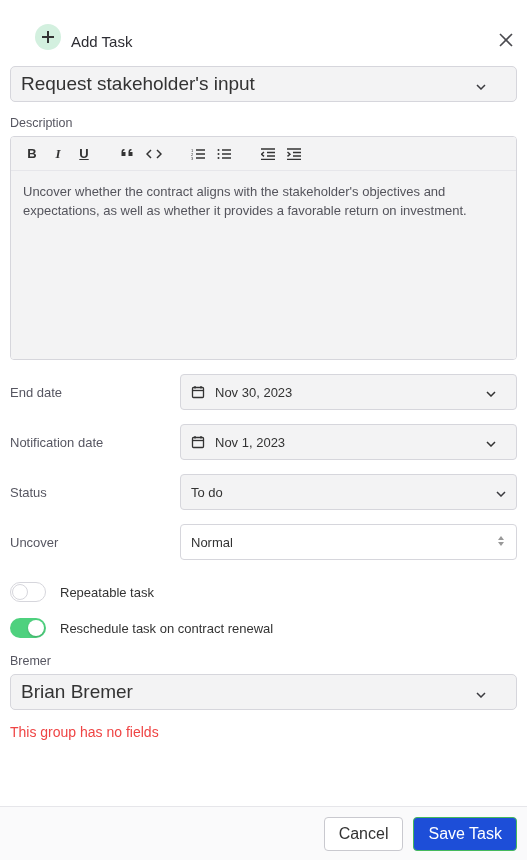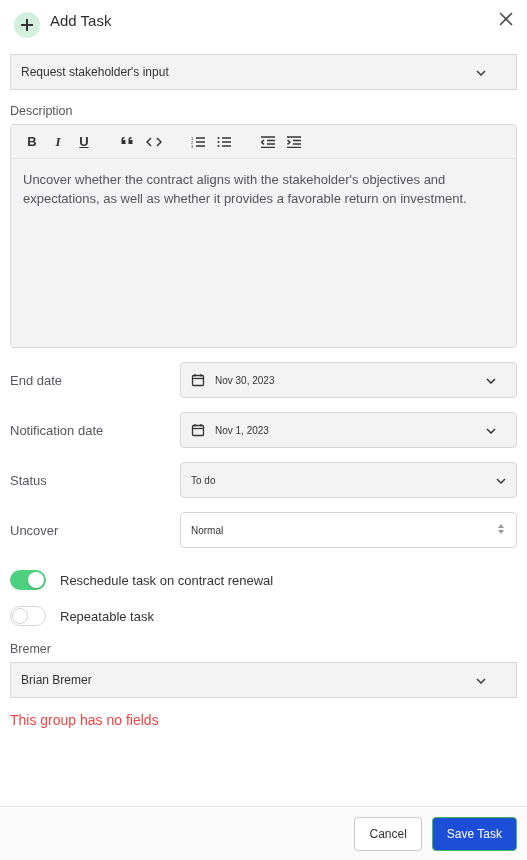--- a/index.html
+++ b/index.html
@@ -6,22 +6,23 @@
   body {
     font-family: -apple-system, BlinkMacSystemFont, "Segoe UI", Arial, sans-serif;
     width: 527px;
     height: 860px;
     background: #fff;
     color: #3a3a3f;
     font-size: 13px;
   }
   .header {
     display: flex;
-    align-items: flex-start;
-    padding: 12px 14px 8px 14px;
+    align-items: flex-end;
+    padding: 24px 14px 8px 14px;
+    margin-left: 21px;
   }
   .add-icon-circle {
     width: 26px;
     height: 26px;
     border-radius: 50%;
     background: #d3f0df;
     display: flex;
     align-items: center;
     justify-content: center;
     margin-right: 10px;
@@ -45,23 +46,23 @@
     font-size: 12.5px;
     color: #565661;
     margin-bottom: 6px;
     display: block;
   }
   .input-box {
     width: 100%;
     height: 36px;
     background: #f3f3f4;
     border: 1px solid #d6d6dc;
-    border-radius: 0;
+    border-radius: 5px;
     padding: 0 30px 0 10px;
-    font-size: 12px;
+    font-size: 19px;
     color: #333;
     position: relative;
     cursor: pointer;
   }
   .input-flex { display: flex; align-items: center; }
   .input-flex .val { flex: 1; }
   .chev-down {
     color: #3a3a3f;
   }
   .desc-wrap {
@@ -113,21 +114,21 @@
   }
   .two-col .field-cell { flex: 1; }
   .date-box, .select-box {
     width: 100%;
     height: 36px;
     border: 1px solid #d6d6dc;
     border-radius: 4px;
     display: flex;
     align-items: center;
     padding: 8px 10px;
-    font-size: 10px;
+    font-size: 13px;
     color: #333;
     cursor: pointer;
     position: relative;
   }
   .date-box { background: #f3f3f4; }
   .select-box { background: #f3f3f4; }
   .select-box.white { background: #fff; }
   .date-box svg, .select-box .left-ico { margin-right: 10px; color: #333; flex-shrink: 0; }
   .date-box .val, .select-box .val { flex: 1; }
   .toggle-row {
@@ -176,21 +177,21 @@
     display: flex;
     justify-content: flex-end;
     align-items: center;
     padding: 0 10px;
     gap: 10px;
   }
   .btn {
     height: 34px;
     padding: 0 14px;
     border-radius: 4px;
-    font-size: 12px;
+    font-size: 16px;
     cursor: pointer;
     display: flex;
     align-items: center;
     border: 1px solid transparent;
   }
   .btn.cancel {
     background: #fff;
     border: 1px solid #c9c9cf;
     color: #333;
   }
@@ -361,31 +362,31 @@
               <polygon points="5,12 2,8 8,8"></polygon>
             </svg>
         </span>
       </div>
     </div>
   </div>
 
   <div style="height:8px"></div>
 
   <div class="toggle-row">
+    <div class="toggle off">
+      <div class="knob"></div>
+    </div>
+    <div class="toggle-label">Repeatable task</div>
+  </div>
+
+  <div class="toggle-row">
     <div class="toggle on">
       <div class="knob"></div>
     </div>
     <div class="toggle-label">Reschedule task on contract renewal</div>
-  </div>
-
-  <div class="toggle-row">
-    <div class="toggle off">
-      <div class="knob"></div>
-    </div>
-    <div class="toggle-label">Repeatable task</div>
   </div>
 
   <div class="form-row">
     <span class="label">Bremer</span>
     <div class="input-box input-flex">
       <span class="val">Brian Bremer</span>
       <span class="chev-down">
         <svg width="10" height="6" viewBox="0 0 10 6" fill="none" stroke="currentColor" stroke-width="1.5">
             <polyline points="1,1 5,5 9,1"></polyline>
           </svg>

